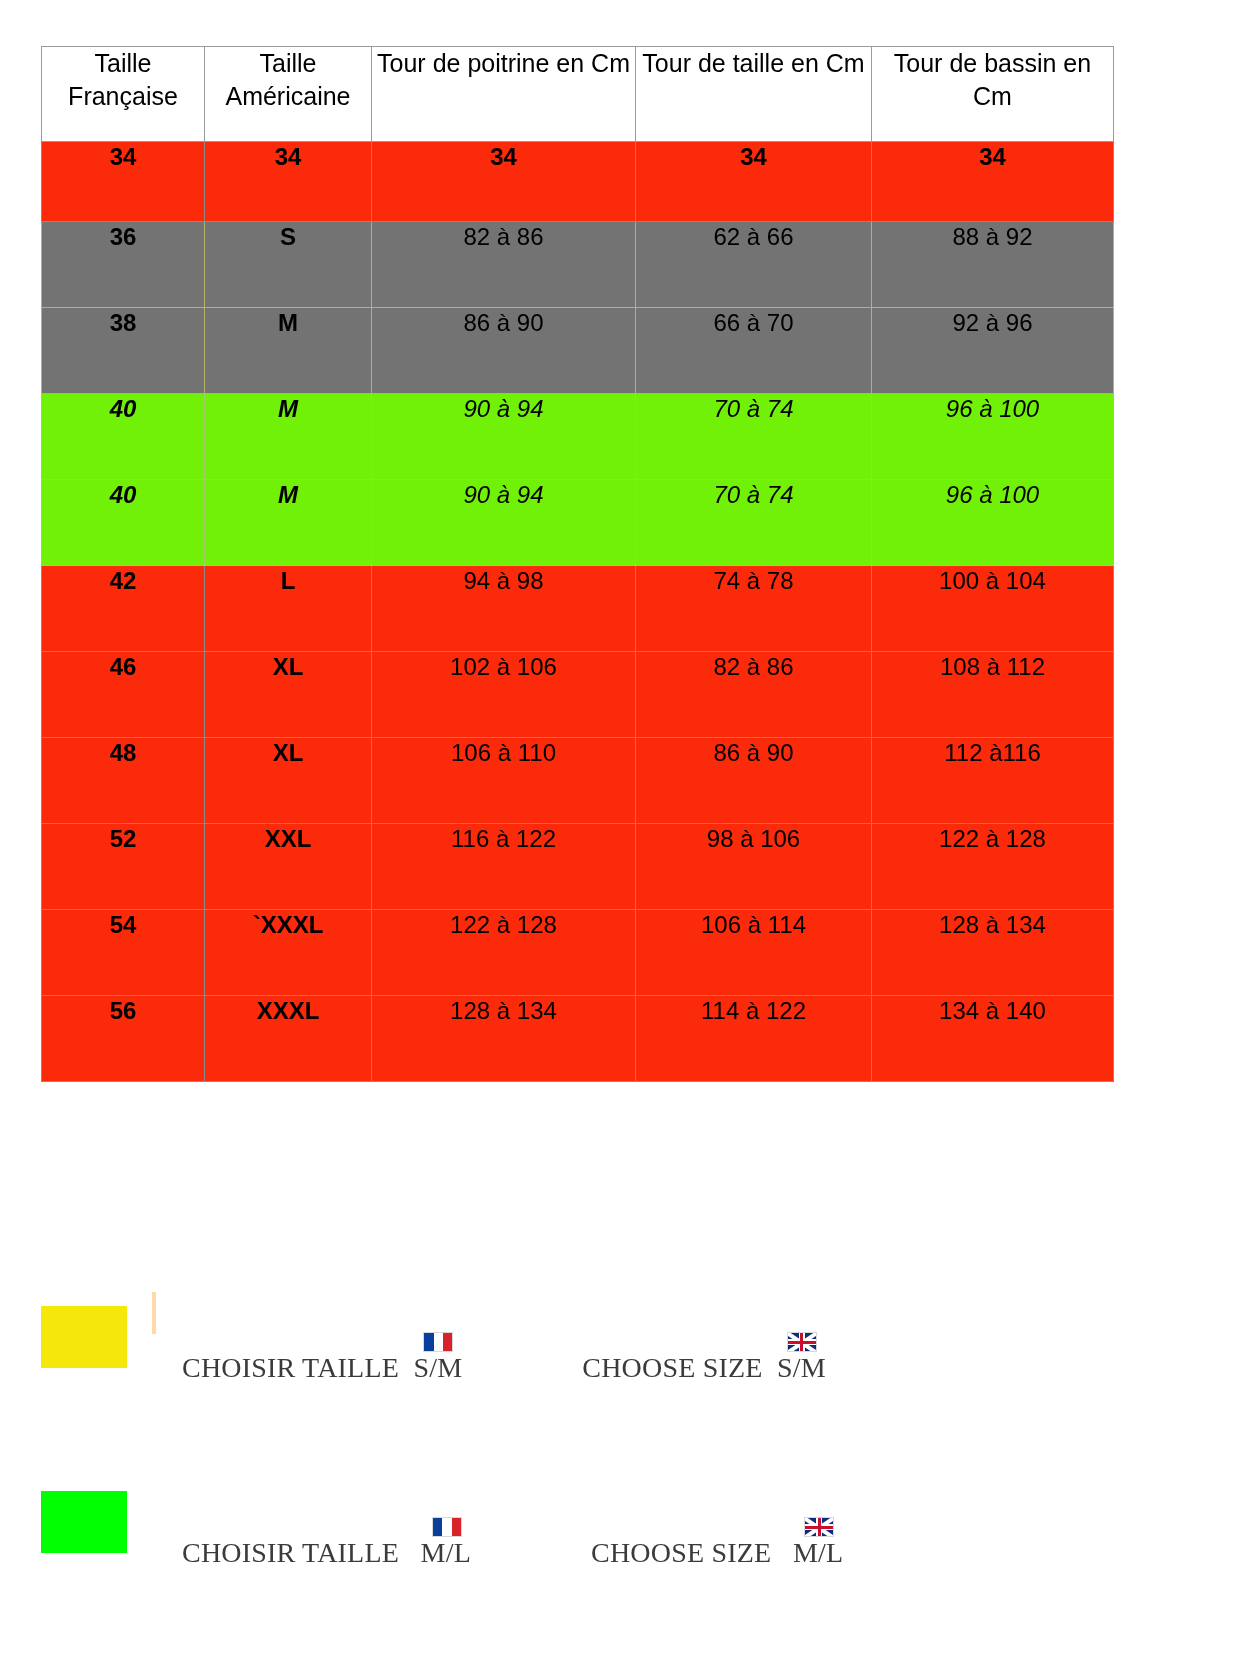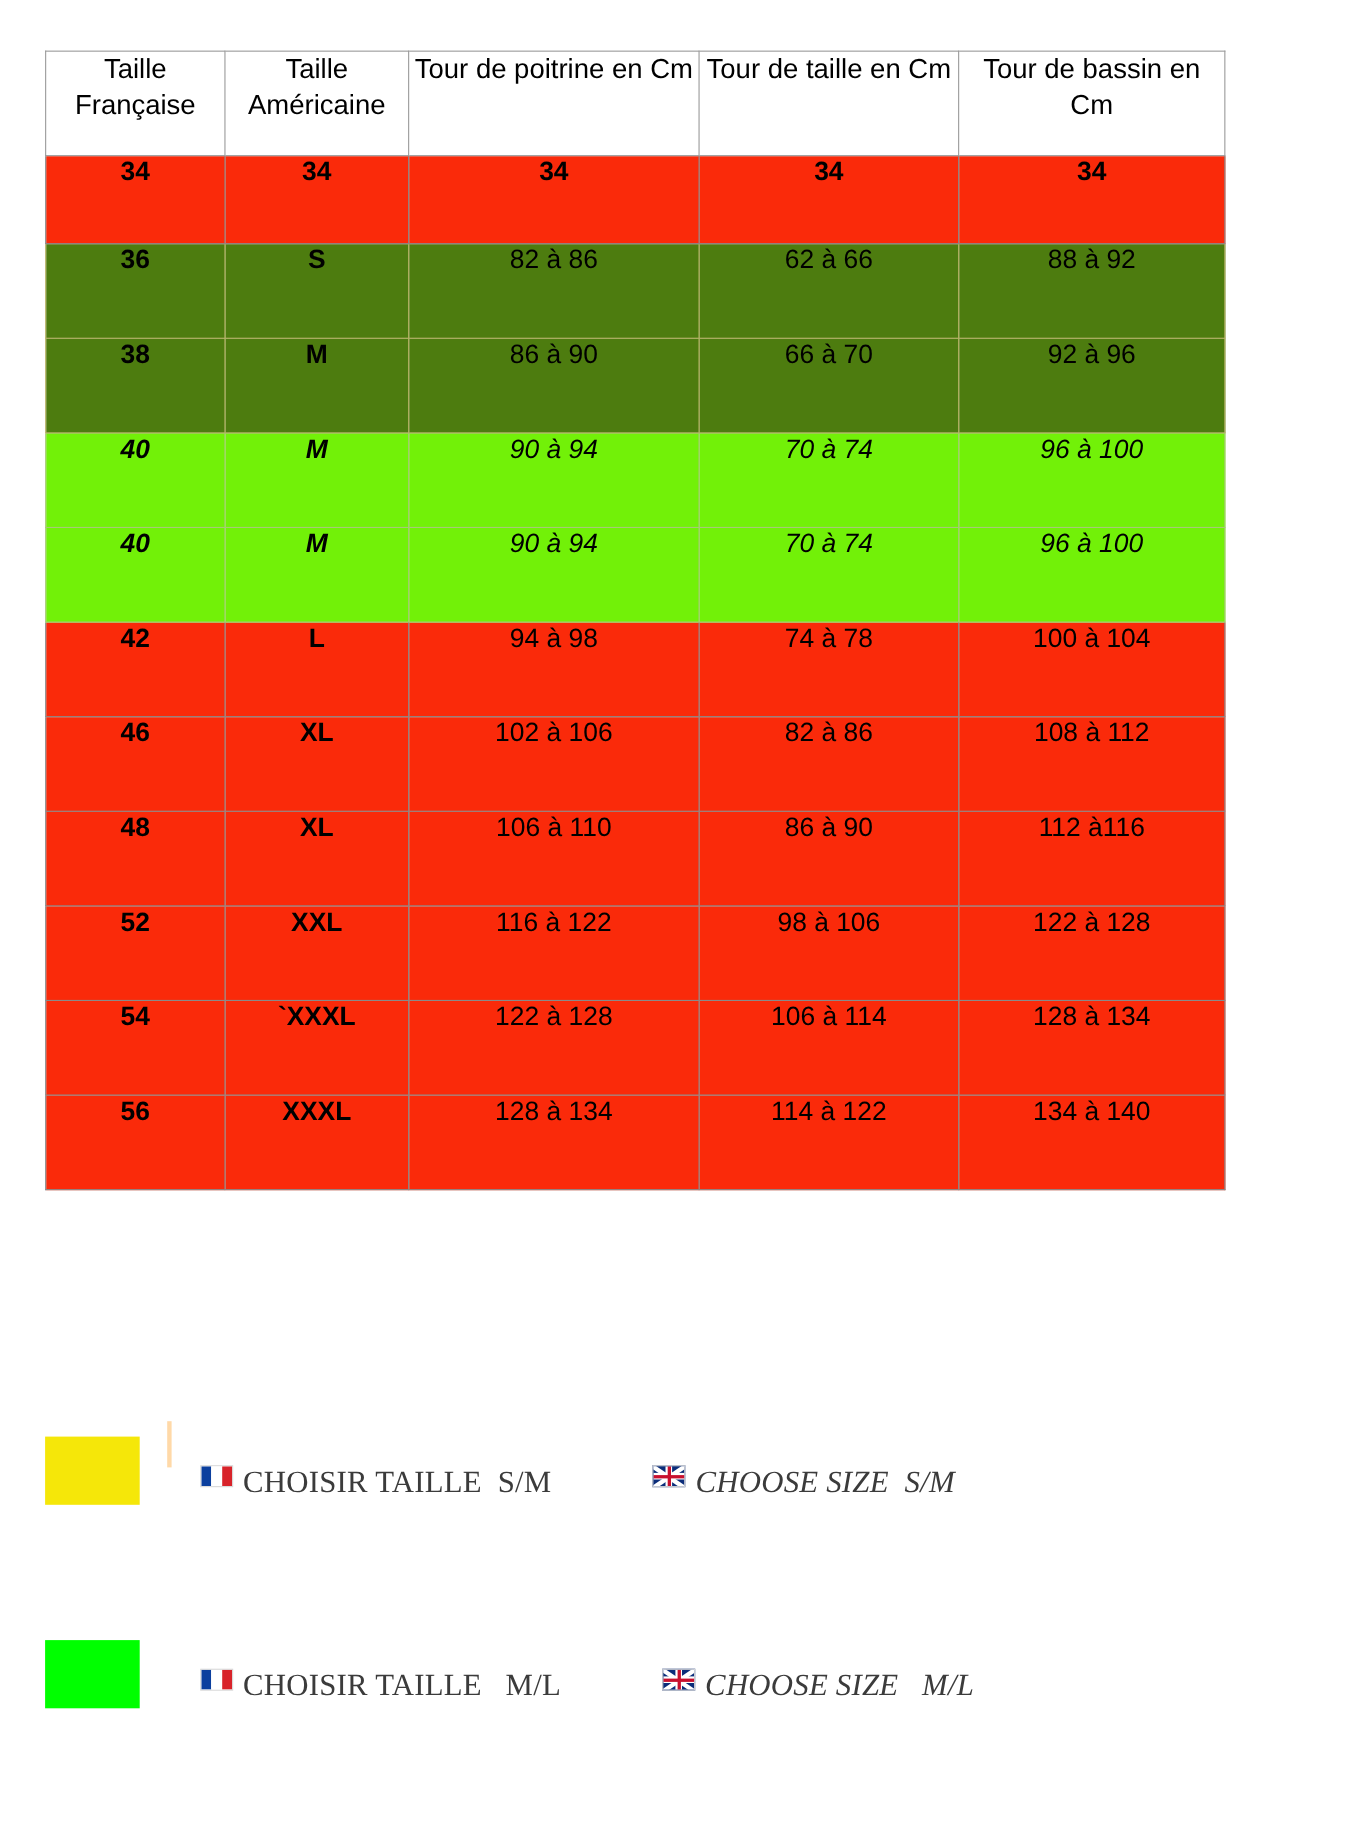--- a/index.html
+++ b/index.html
@@ -57,21 +57,21 @@
     height: 86px;
     font-size: 24px;
     line-height: 30px;
     padding-top: 13px;
     box-sizing: border-box;
   }
   tbody td.c1, tbody td.c2 { font-weight: bold; }
   tbody tr.all-bold td { font-weight: bold; margin-left: 28px; }
 
   tbody tr.row-red    td { background: #FA2A0A; }
-  tbody tr.row-yellow td { background: #4d7c0f; }
+  tbody tr.row-yellow td { background: #737373; }
   tbody tr.row-green  td { background: #72F108; }
 
   tbody tr.row-red td { border-color: #8a8a8a; }
   tbody tr.row-green td { border-color: #a8c878; font-style: italic; }
   tbody tr.row-yellow td { border-color: #b9b36a; }
 
   
   tbody tr.row-first td { height: 80px; }
 
   
@@ -101,23 +101,24 @@
     display: flex;
     align-items: center;
     font-family: "Liberation Serif", serif;
     font-size: 28px;
     color: #3b3b3b;
     letter-spacing: 0.2px;
     white-space: pre;
   }
   .legend-item {
     display: flex;
-    align-items: flex-start;
-  }
-  .legend-item.en { margin-left: 92px; font-style: italic; }
+    align-items: flex-end;
+    flex-direction: column;
+  }
+  .legend-item.en { margin-left: 120px; }
 
   .flag {
     display: inline-block;
     width: 30px;
     height: 20px;
     margin-right: 9px;
     position: relative;
     flex: none;
     overflow: hidden;
     border: 1px solid #d8d8d8;

